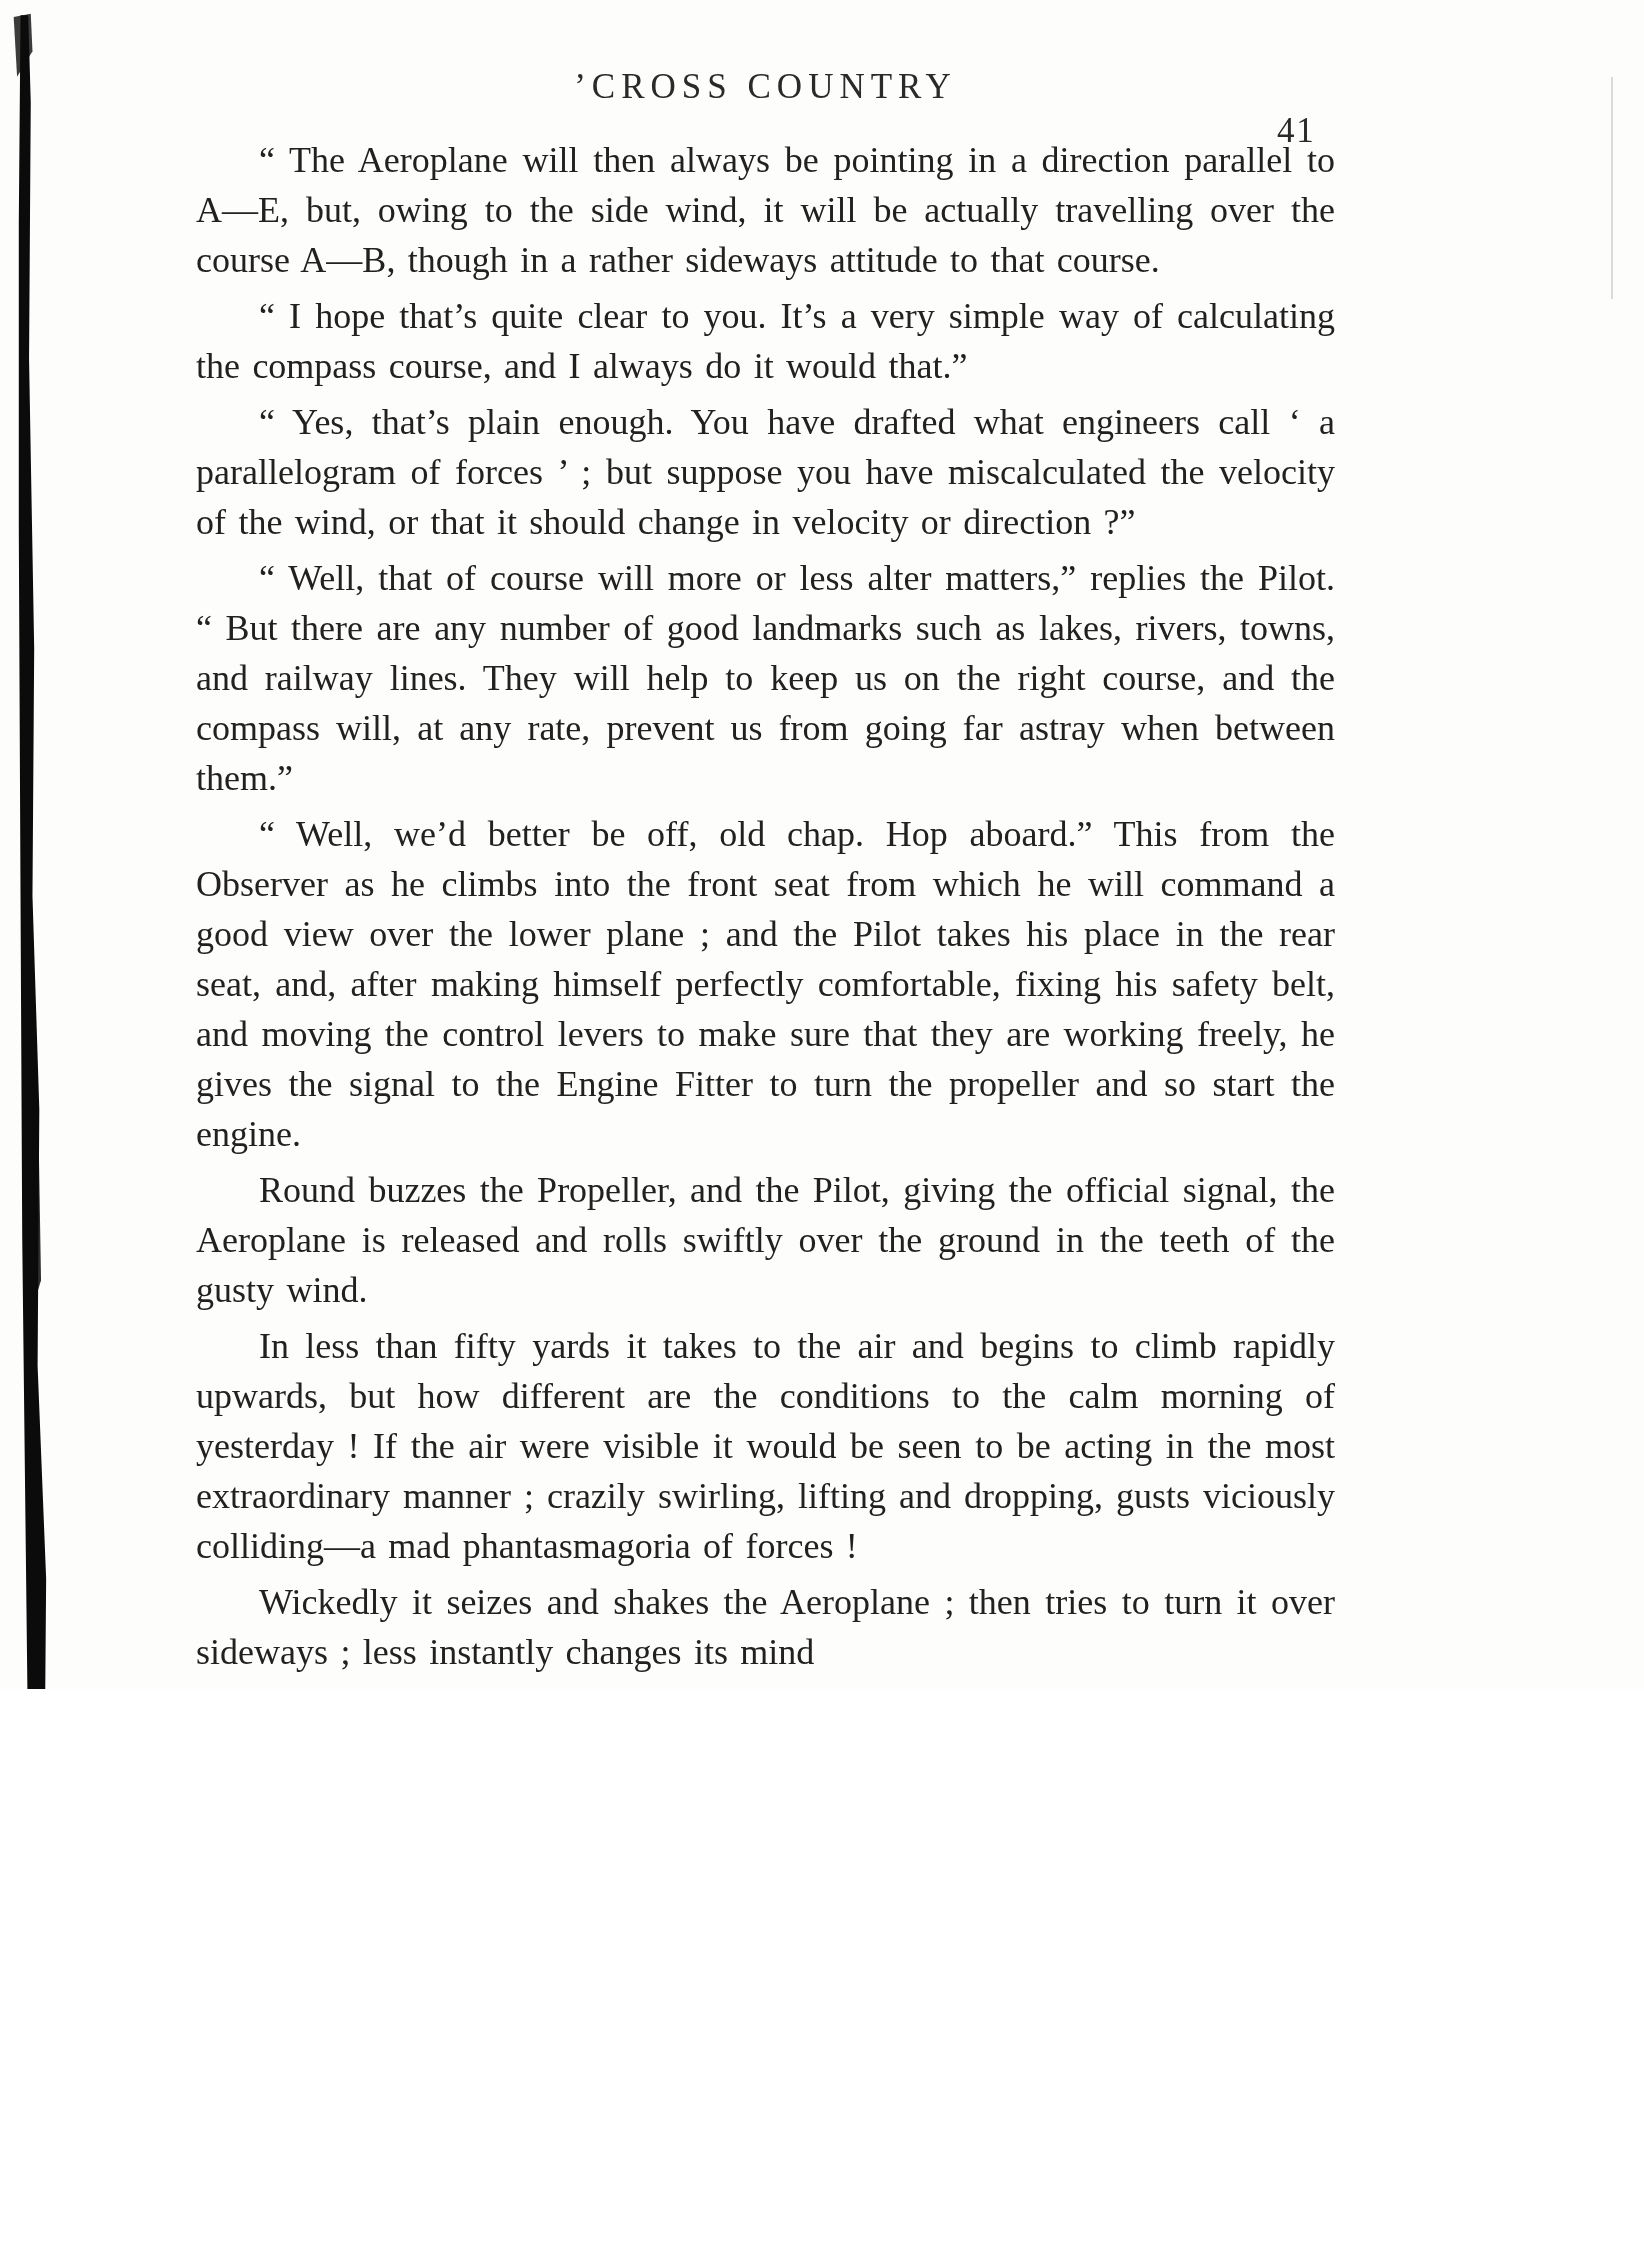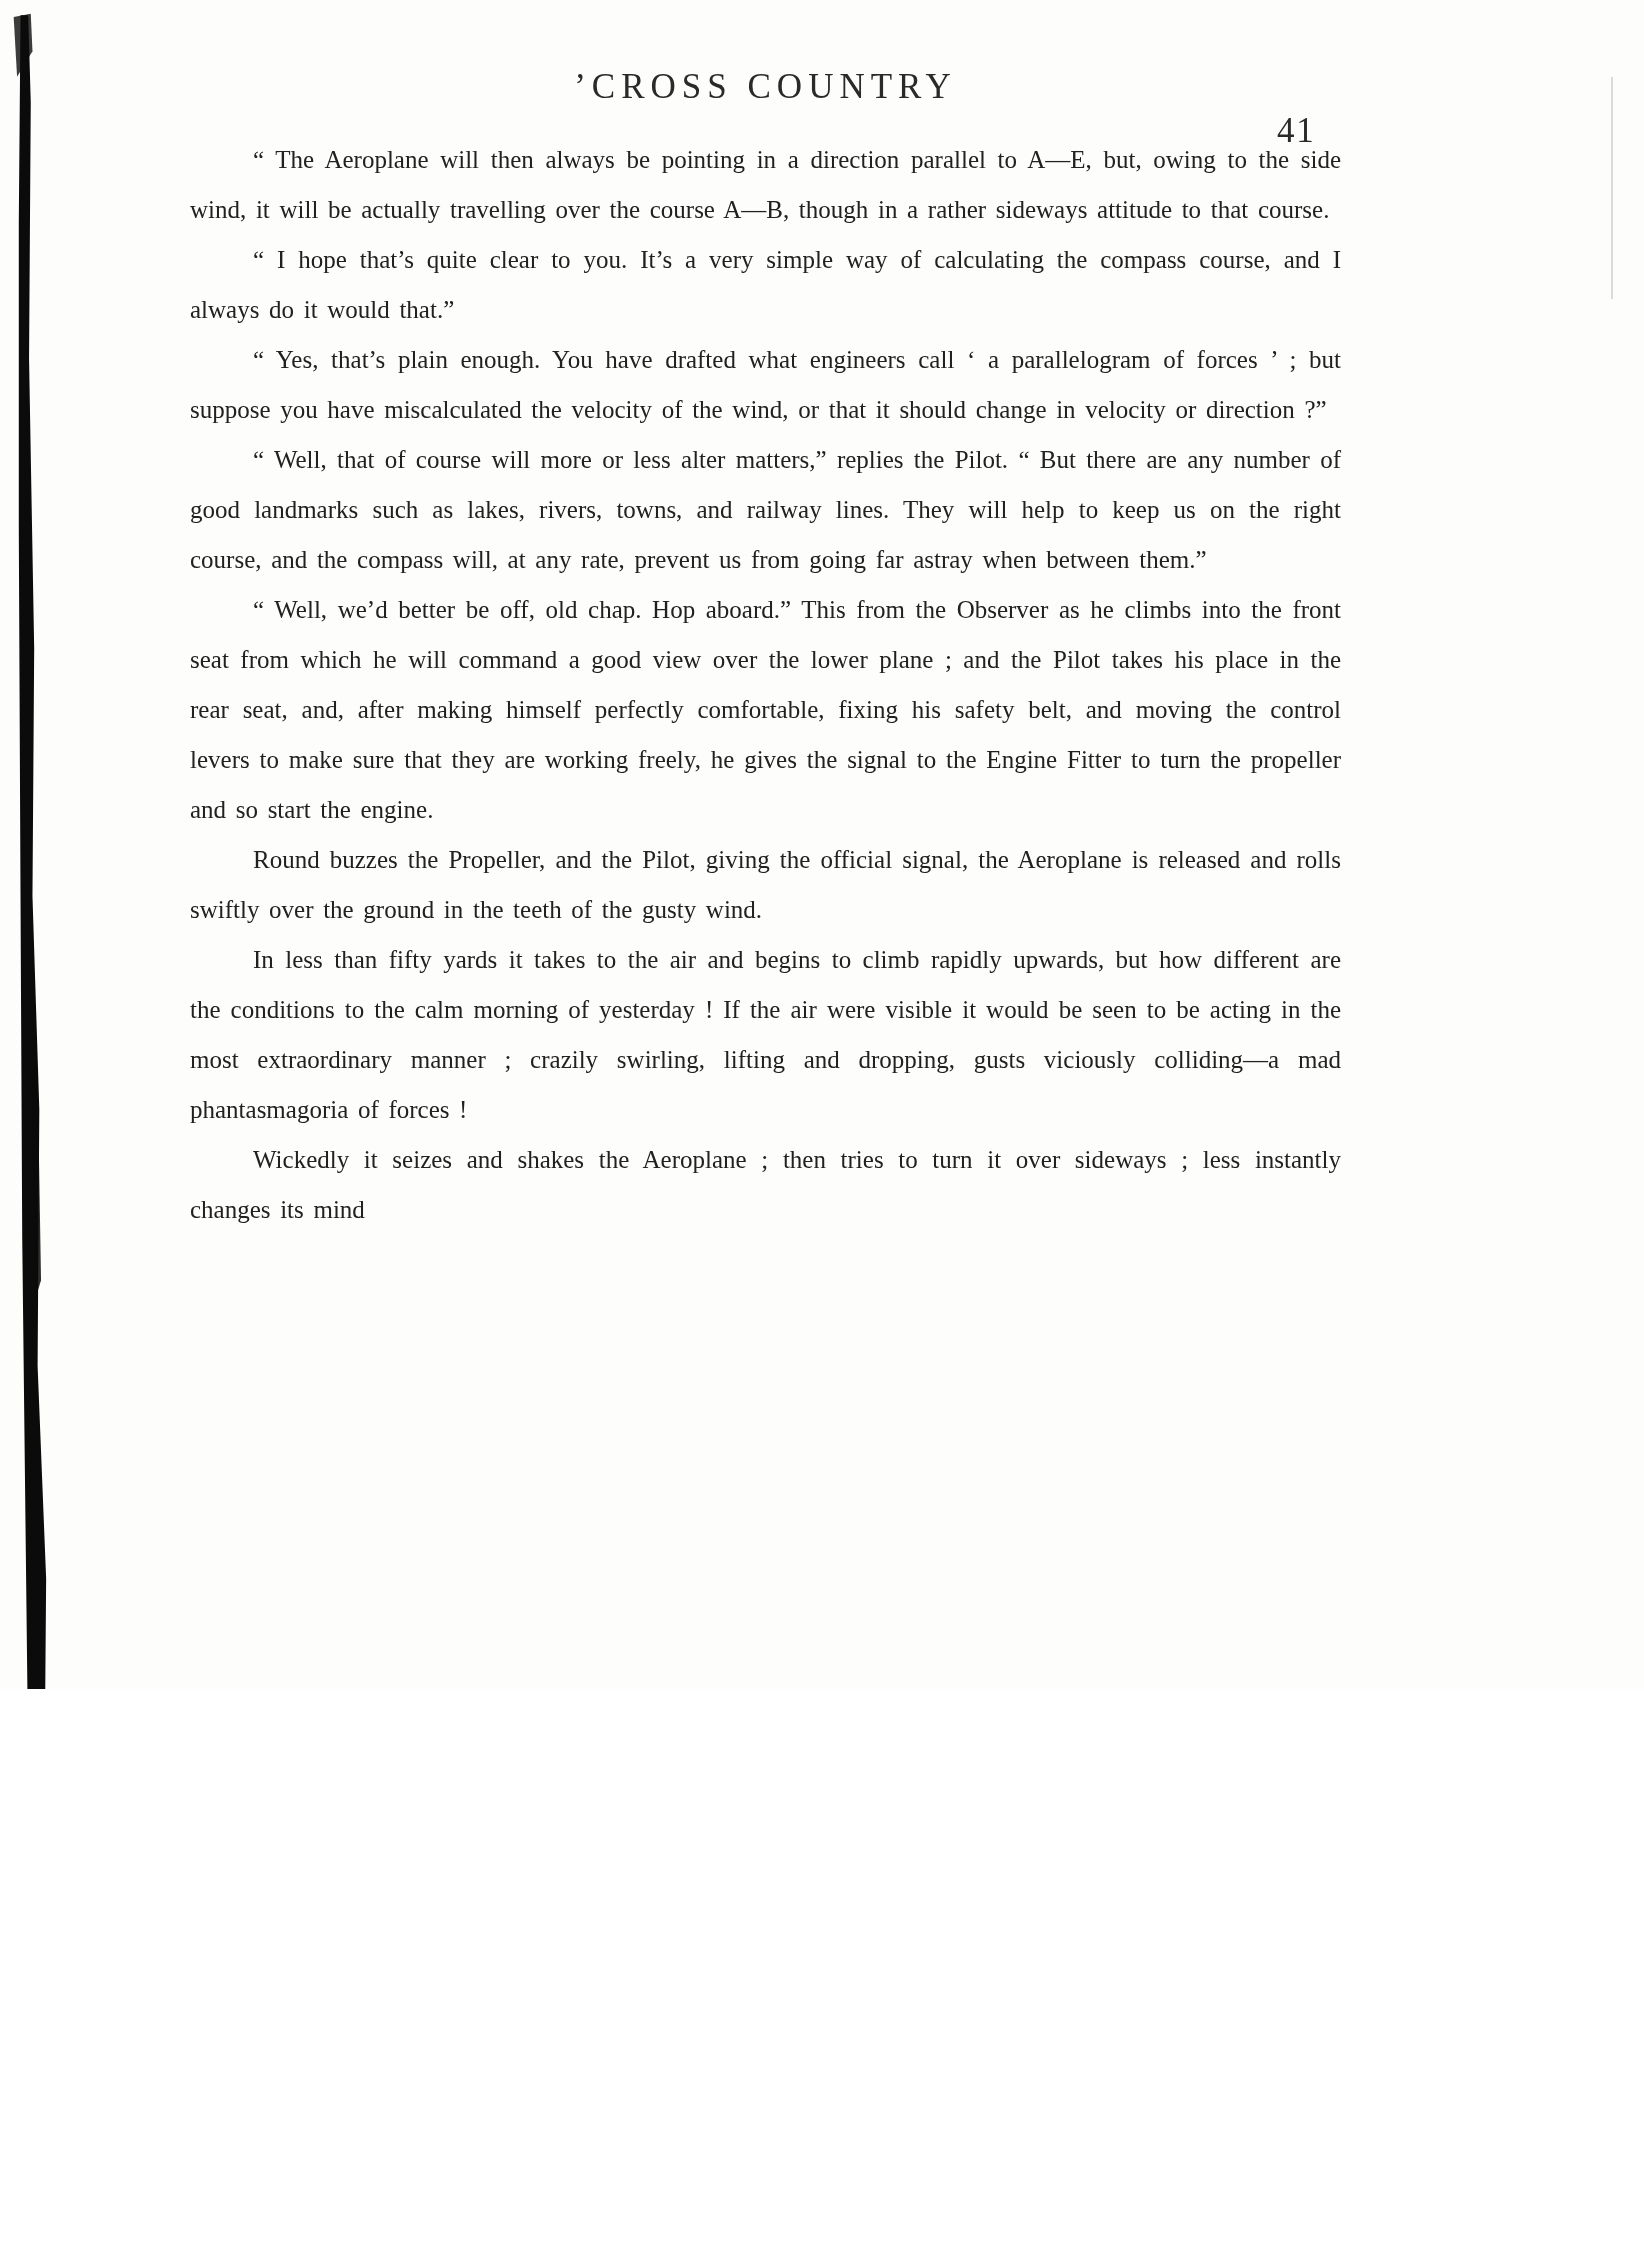--- a/index.html
+++ b/index.html
@@ -56,23 +56,23 @@
   .page-number {
     position: absolute;
     right: 25.6px;
     top: 0;
     font-size: 35px;
     letter-spacing: 1.7px;
     color: #2a2a2a;
     margin-top: 44px;
   }
   .body-text p {
-    margin: 0;
+    margin: 6px;
     padding: 0;
-    font-size: 25px;
+    font-size: 36px;
     line-height: 50px;
     text-align: justify;
     text-indent: 63px;
     word-spacing: 3.4px;
     color: #222120;
   }
 </style>
 </head>
 <body>
 

